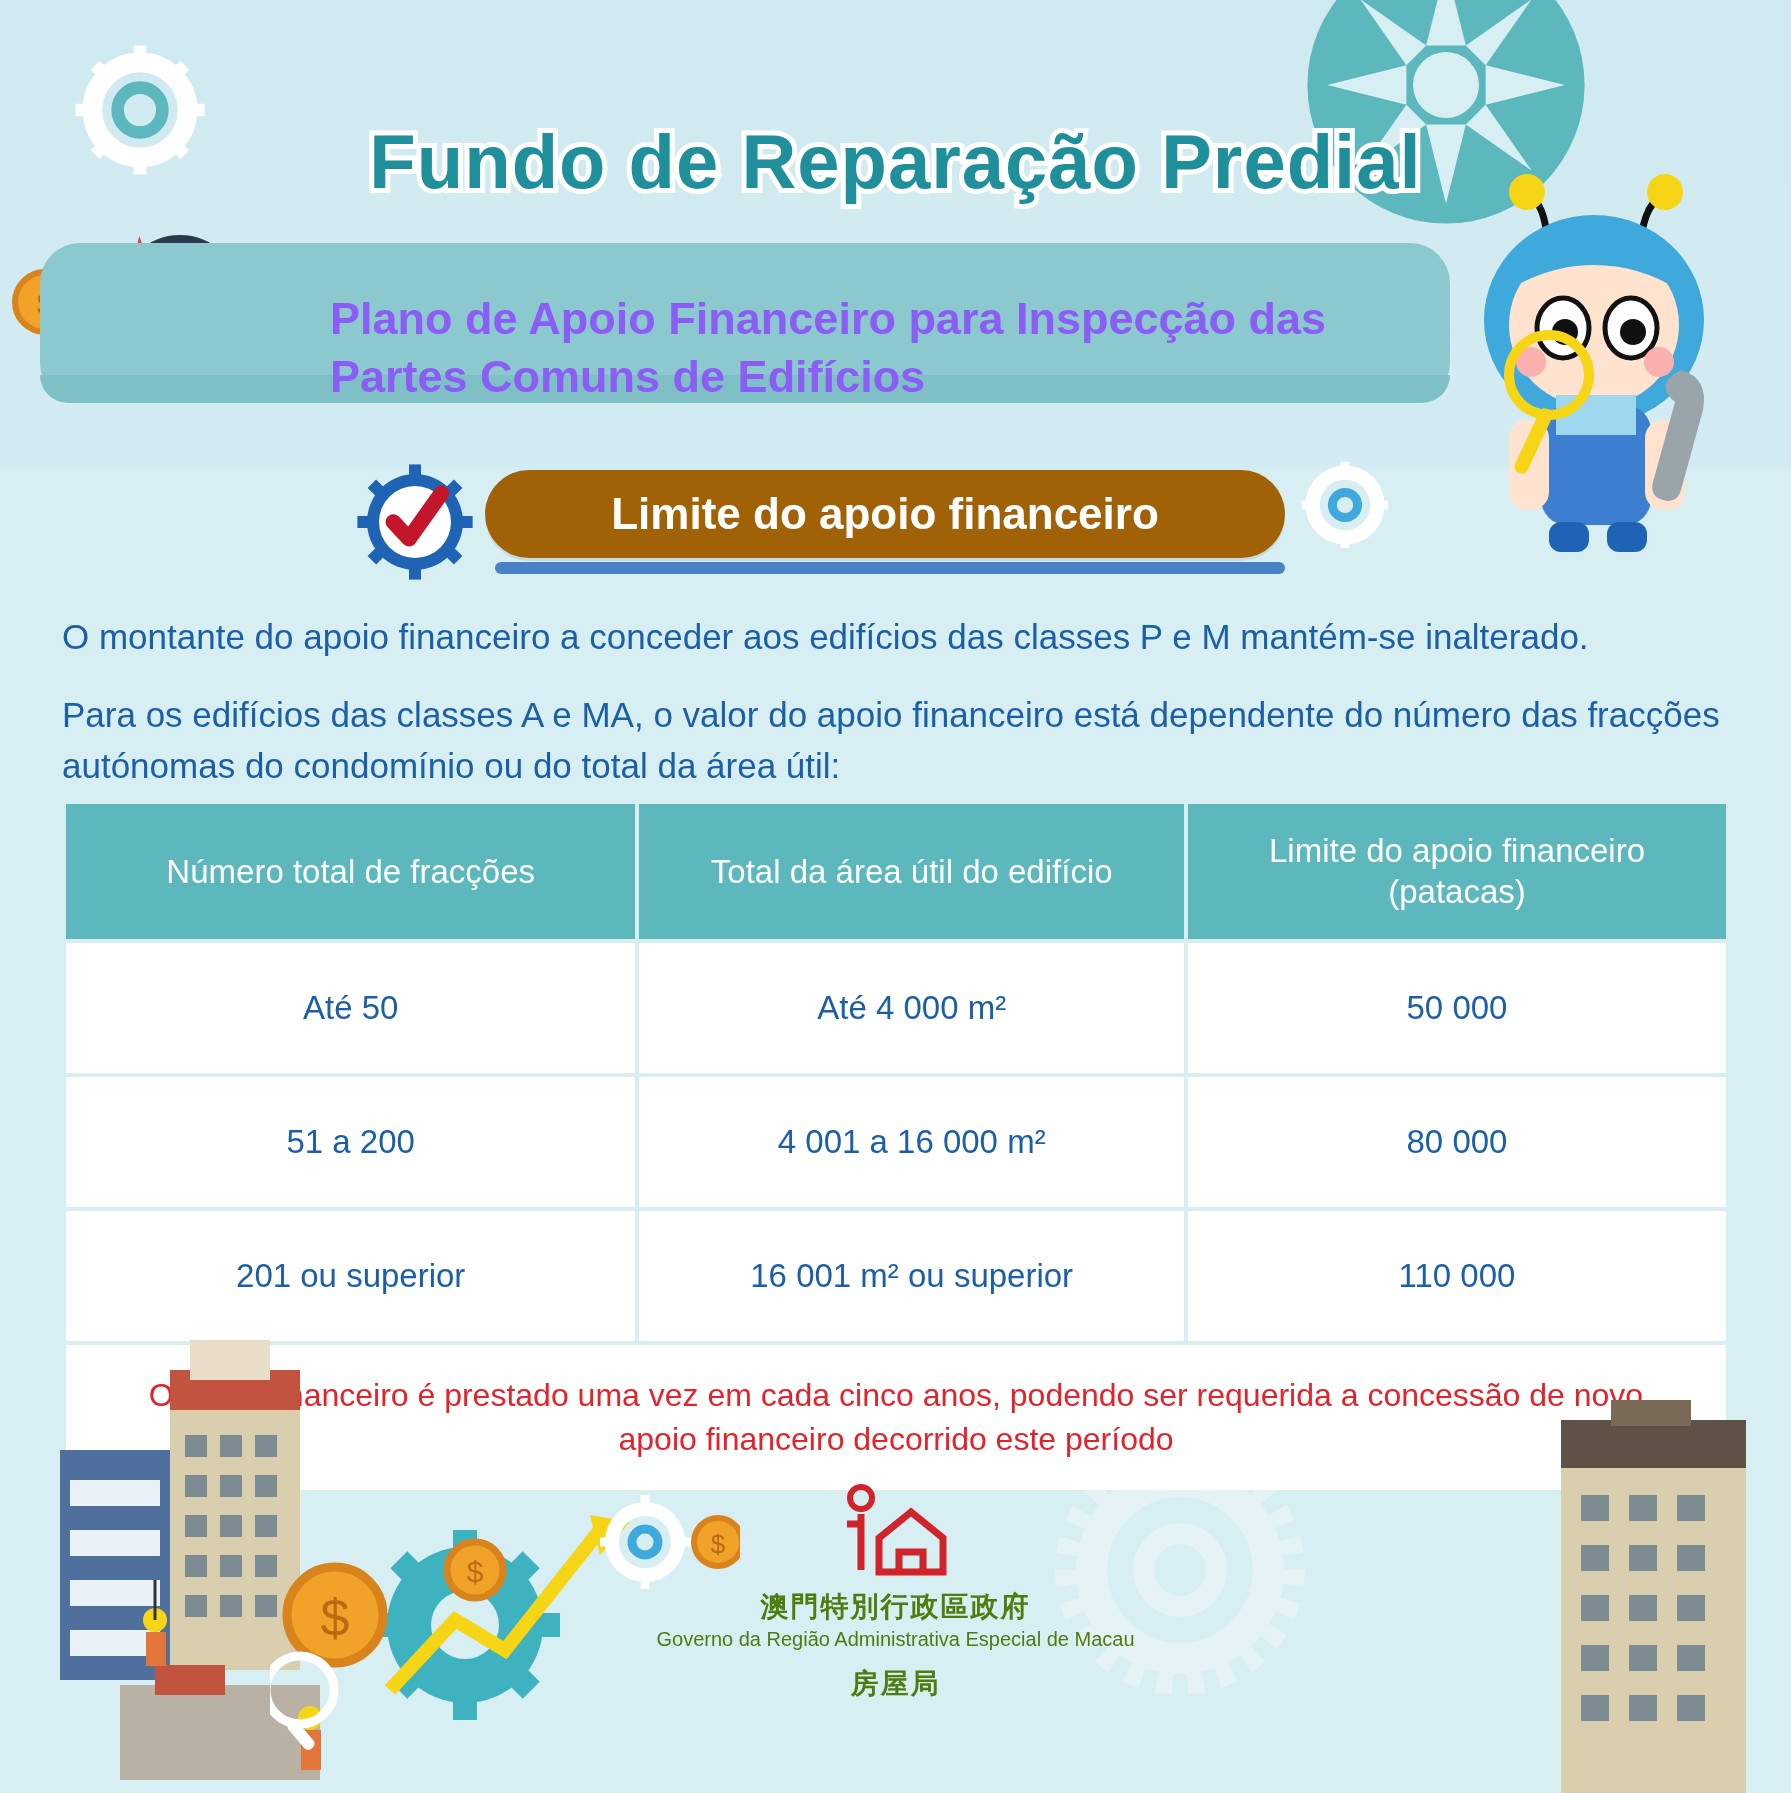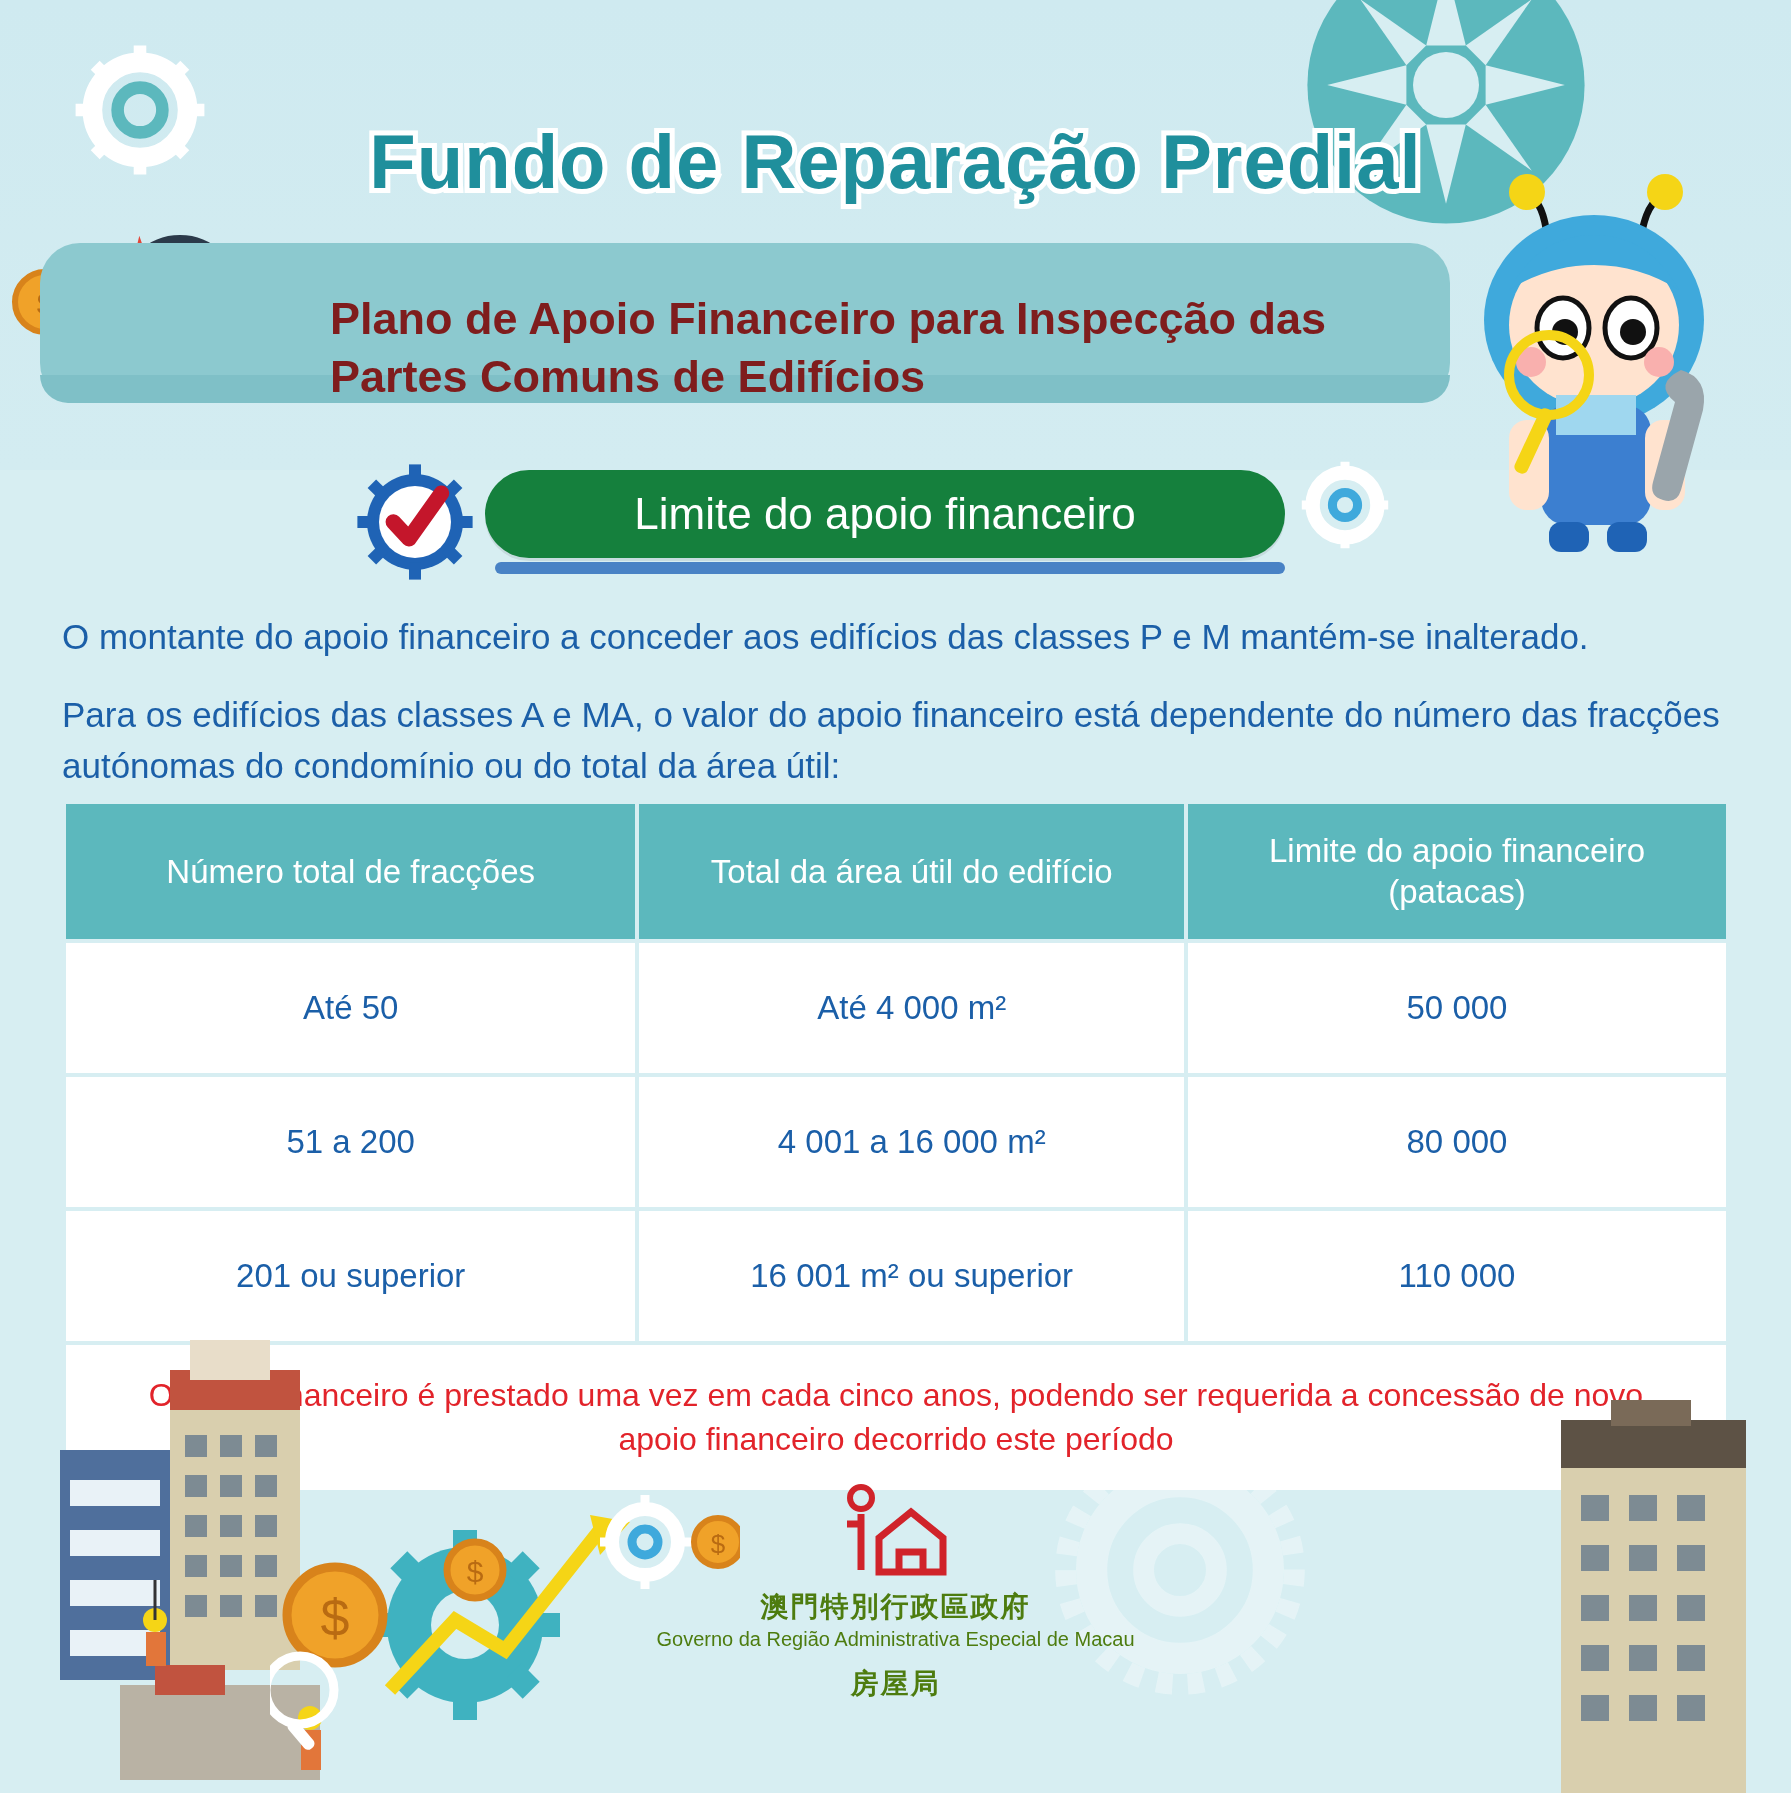--- a/index.html
+++ b/index.html
@@ -38,31 +38,31 @@
     color:#1f8f9c;
     letter-spacing:1px;
     -webkit-text-stroke:10px #ffffff;
     paint-order:stroke fill;
     text-shadow:0 0 0 #fff;
     z-index:5;
   }
   .subtitle{
     position:absolute;left:330px;top:290px;width:1090px;
     font-size:45px;font-weight:bold;line-height:1.28;
-    color:#7f1d1d;
+    color:#8b5cf6;
     z-index:6;
   }
 
   
   .pill-wrap{position:absolute;left:345px;top:470px;width:1000px;height:110px;z-index:6;}
   .pill{
     position:absolute;left:140px;top:0;width:800px;height:88px;
-    background:#15803d;border-radius:44px;
+    background:#a16207;border-radius:44px;
     display:flex;align-items:center;justify-content:center;
-    color:#fff;font-size:44px;font-weight:normal;
+    color:#fff;font-size:44px;font-weight:bold;
     box-shadow:0 3px 0 rgba(0,0,0,0.08);
   }
   .pill-underline{
     position:absolute;left:150px;top:92px;width:790px;height:12px;
     background:#2f6fbd;border-radius:6px;opacity:.85;
   }
   .check-badge{
     position:absolute;left:10px;top:-8px;width:120px;height:120px;
   }
 

